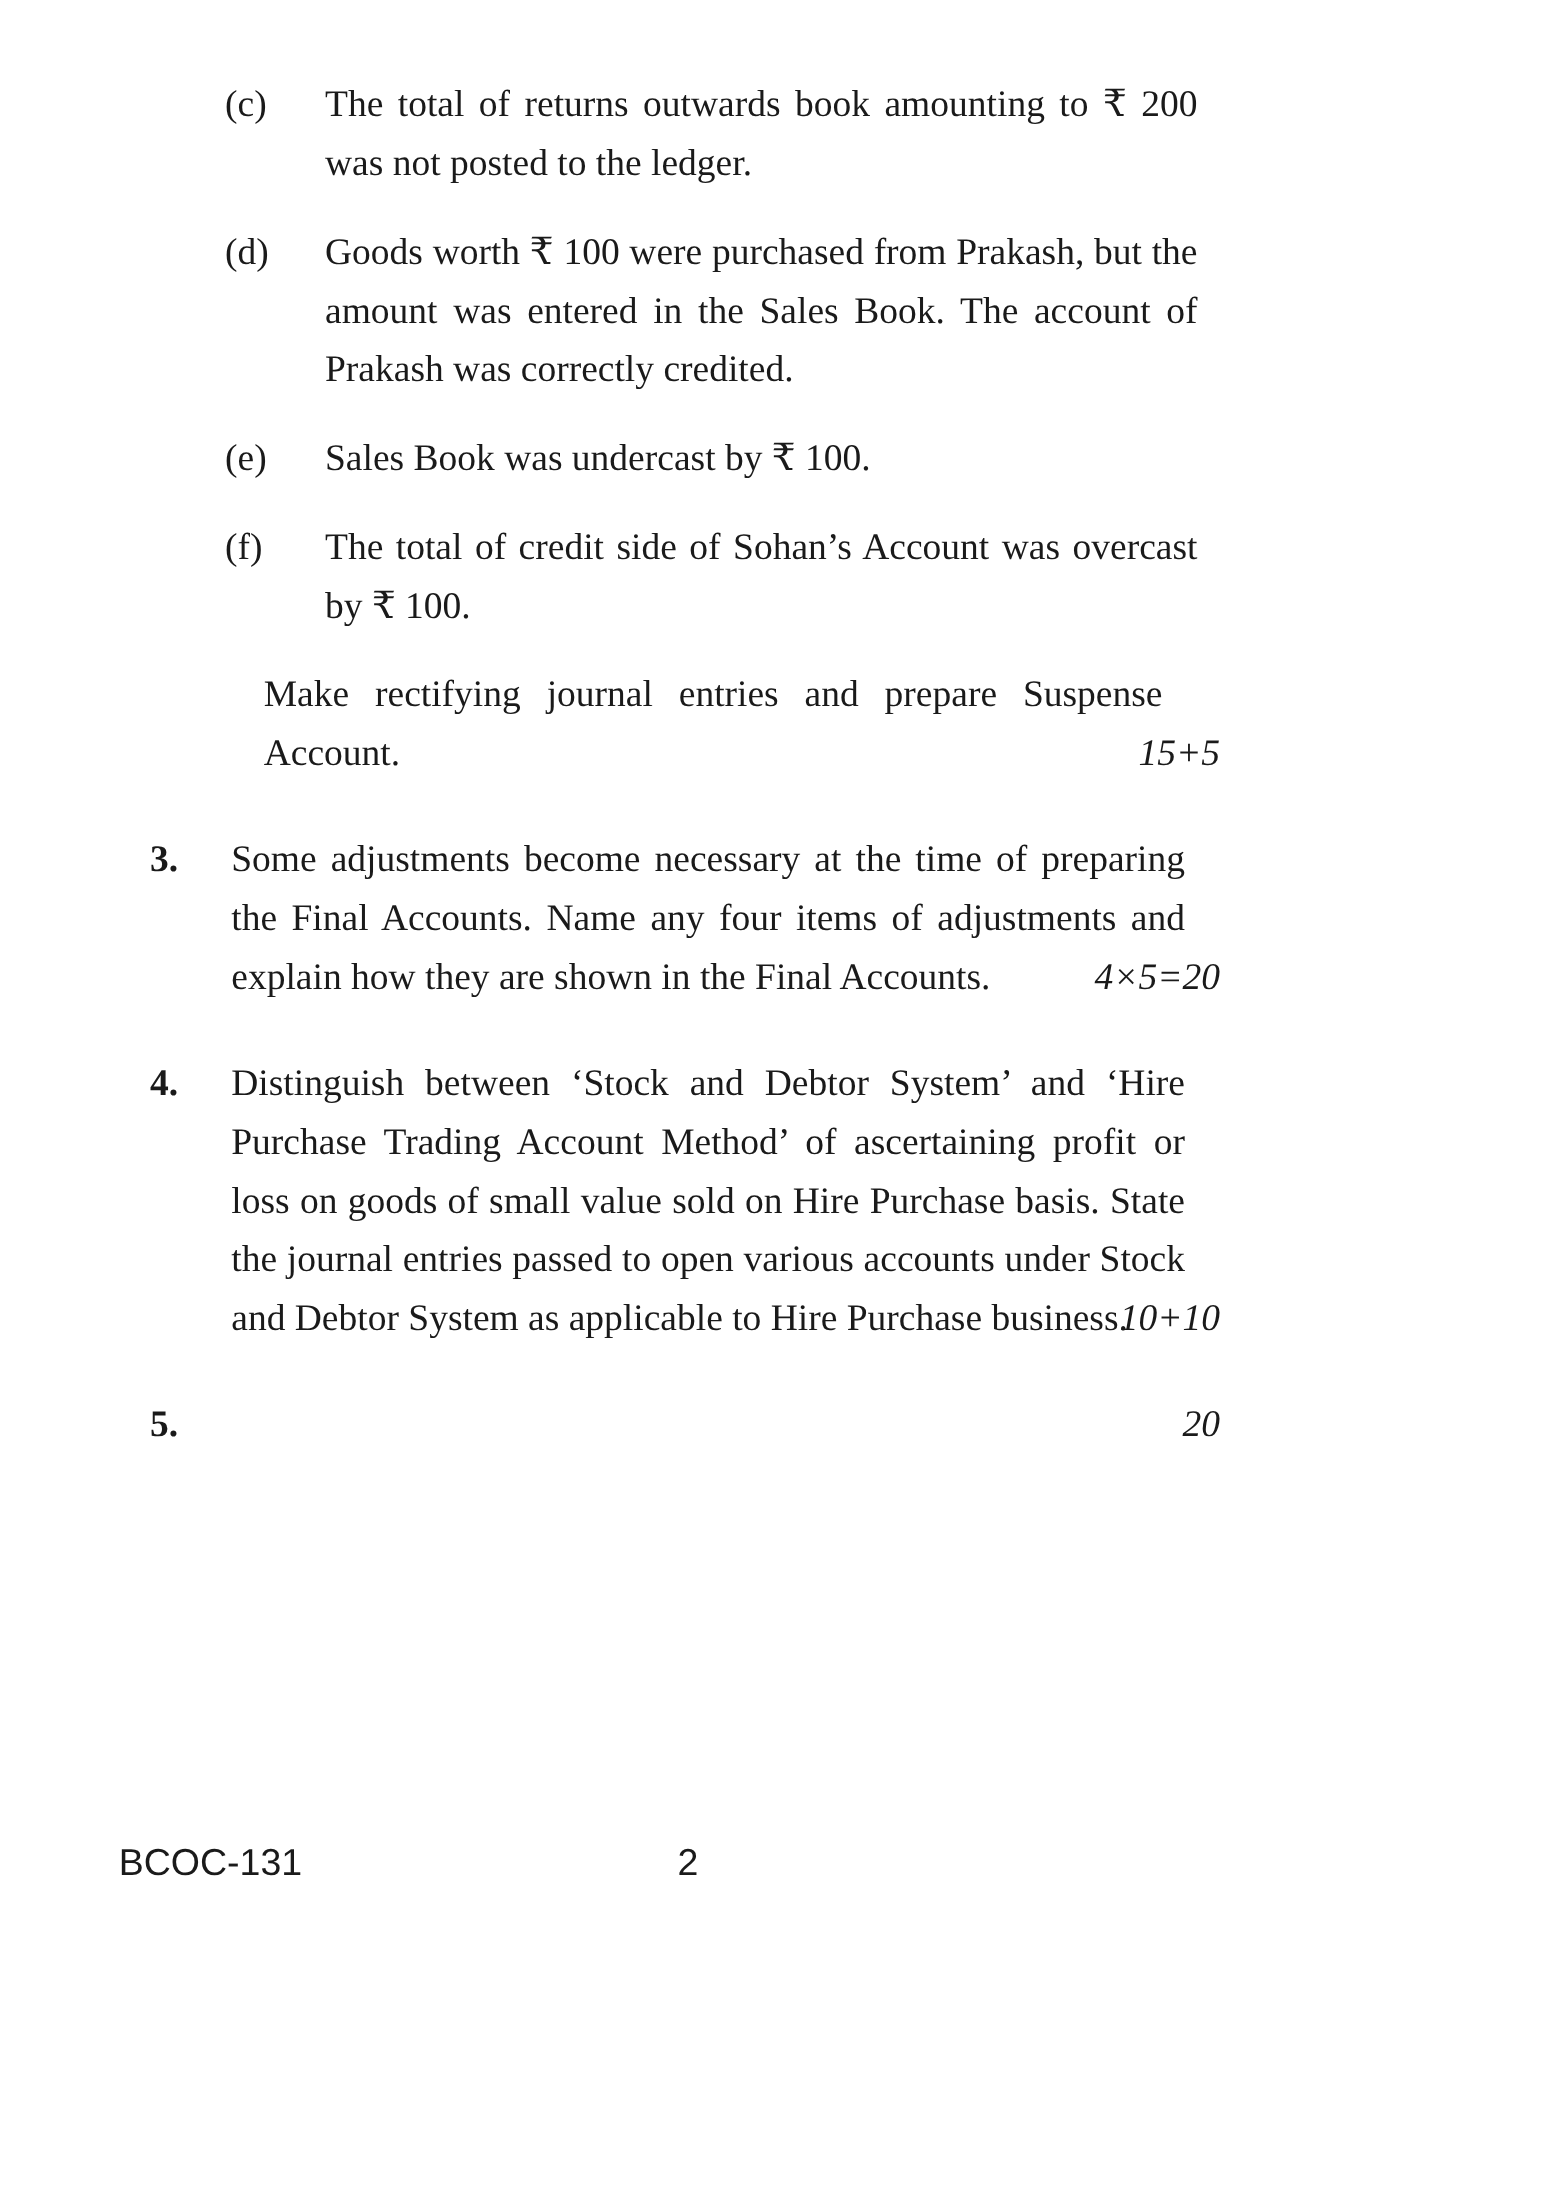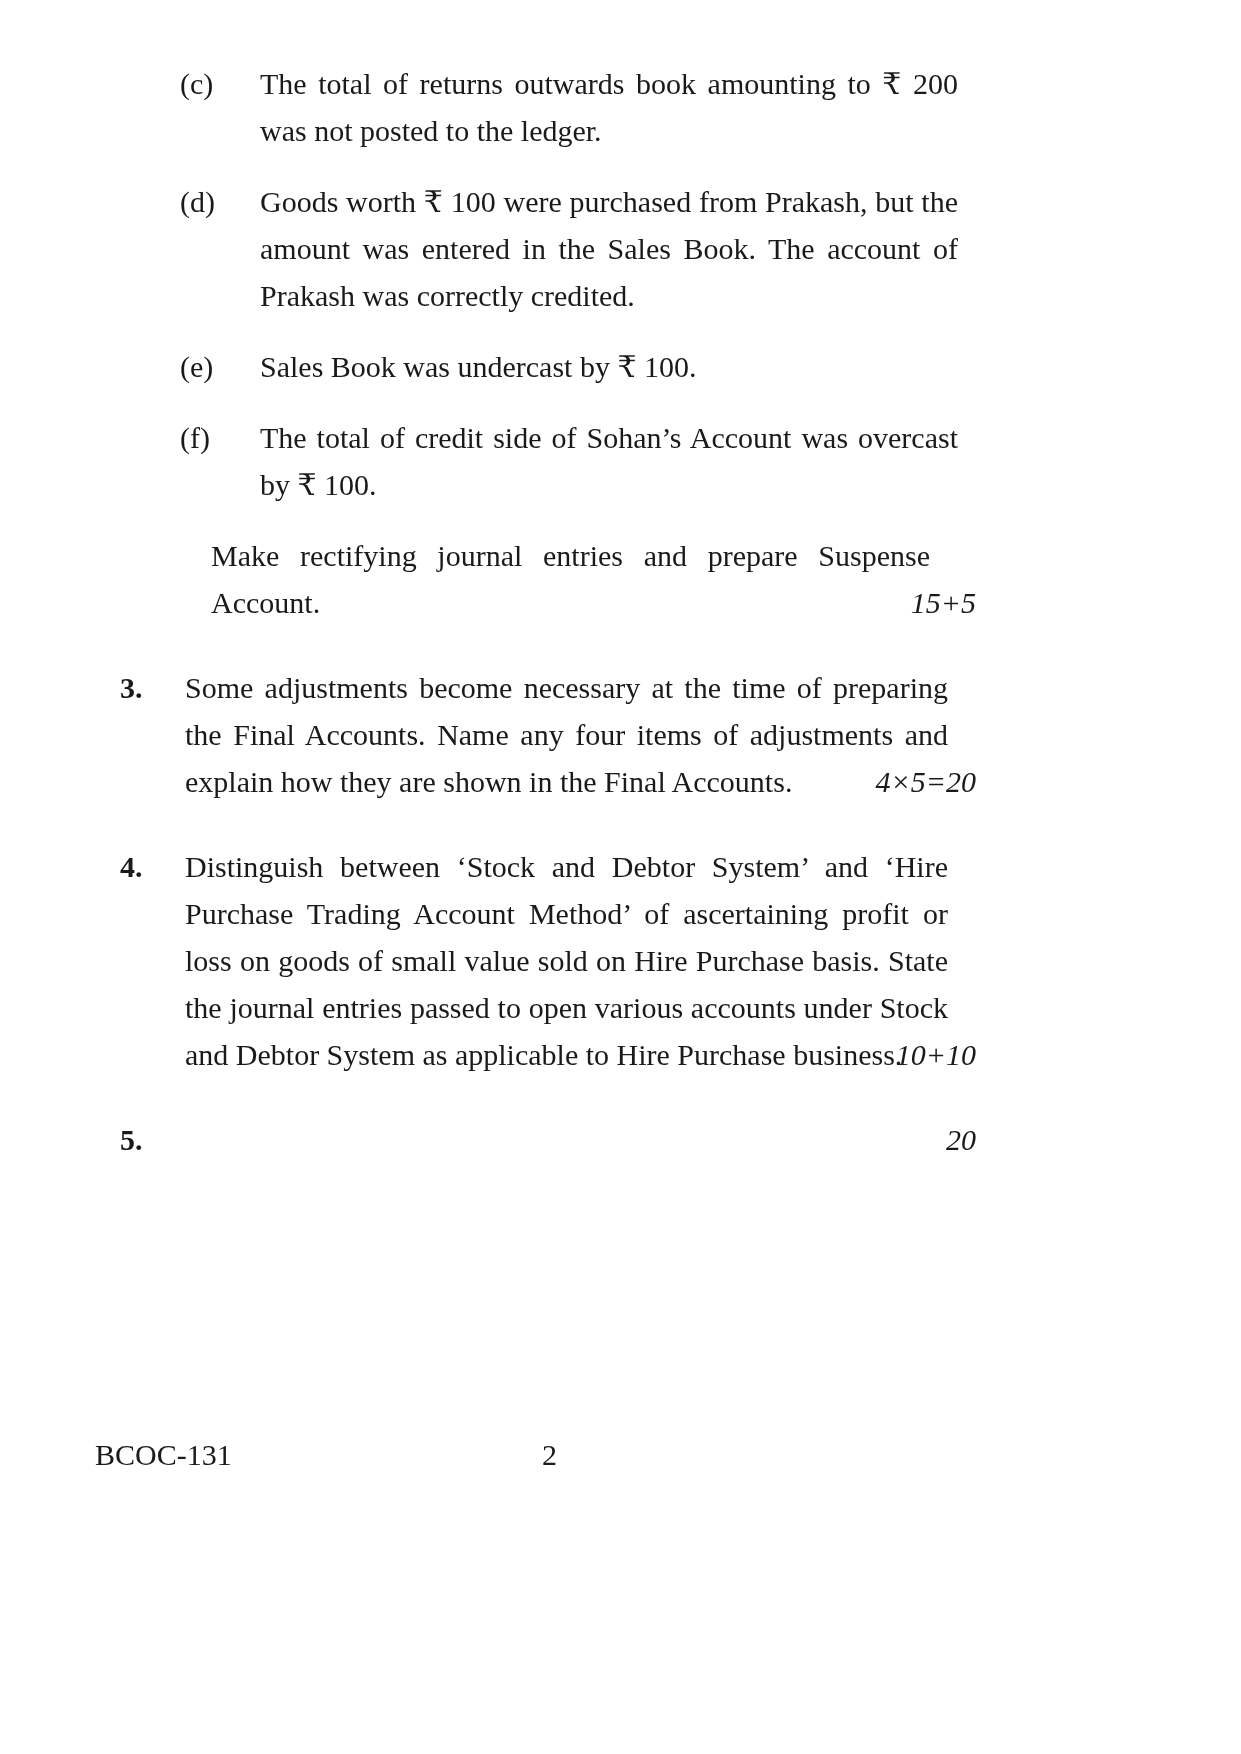--- a/index.html
+++ b/index.html
@@ -67,24 +67,24 @@
       position: absolute;
       right: 14px;
       bottom: 0;
       font-style: italic;
       white-space: nowrap;
     }
     
     .footer {
       position: absolute;
       left: 0;
-      top: 1430px;
+      top: 1466px;
       width: 1241px;
       height: 50px;
-      font-family: Liberation Serif, serif;
+      font-family: Liberation Sans, sans-serif;
       font-size: 30px;
       line-height: 50px;
     }
     .footer .code {
       position: absolute;
       left: 95px;
     }
     .footer .pageno {
       position: absolute;
       left: 542px;

